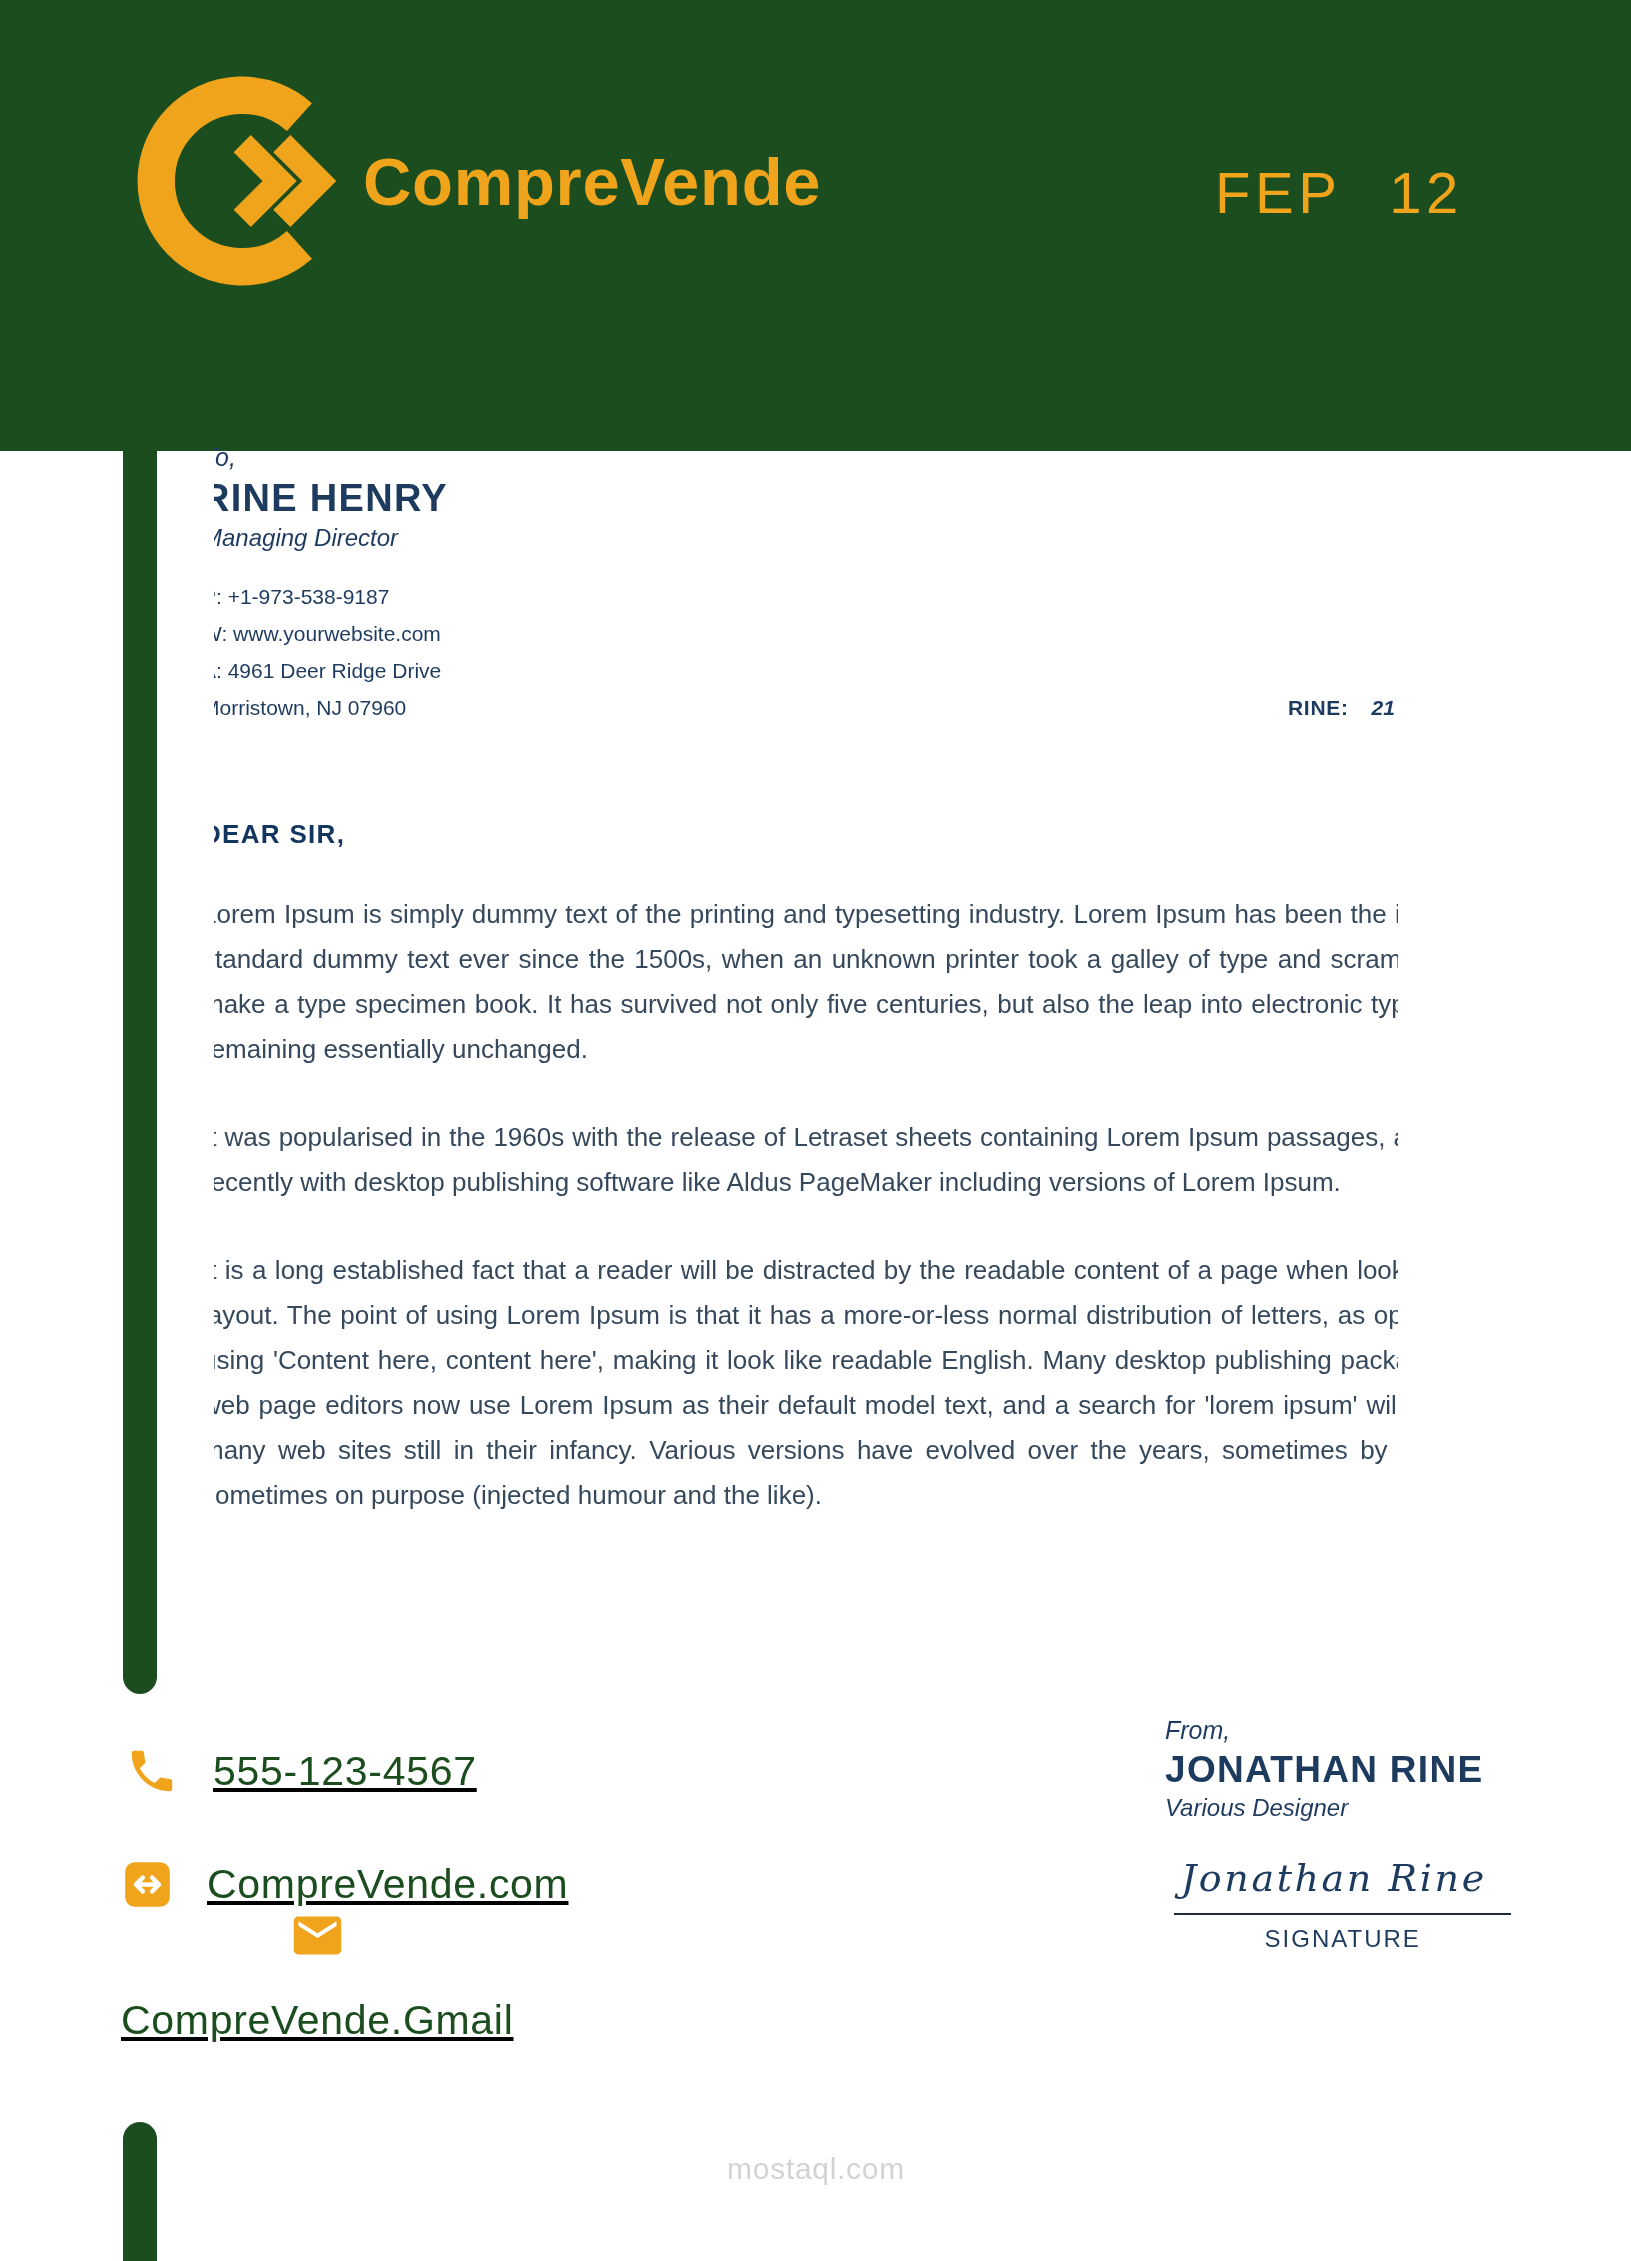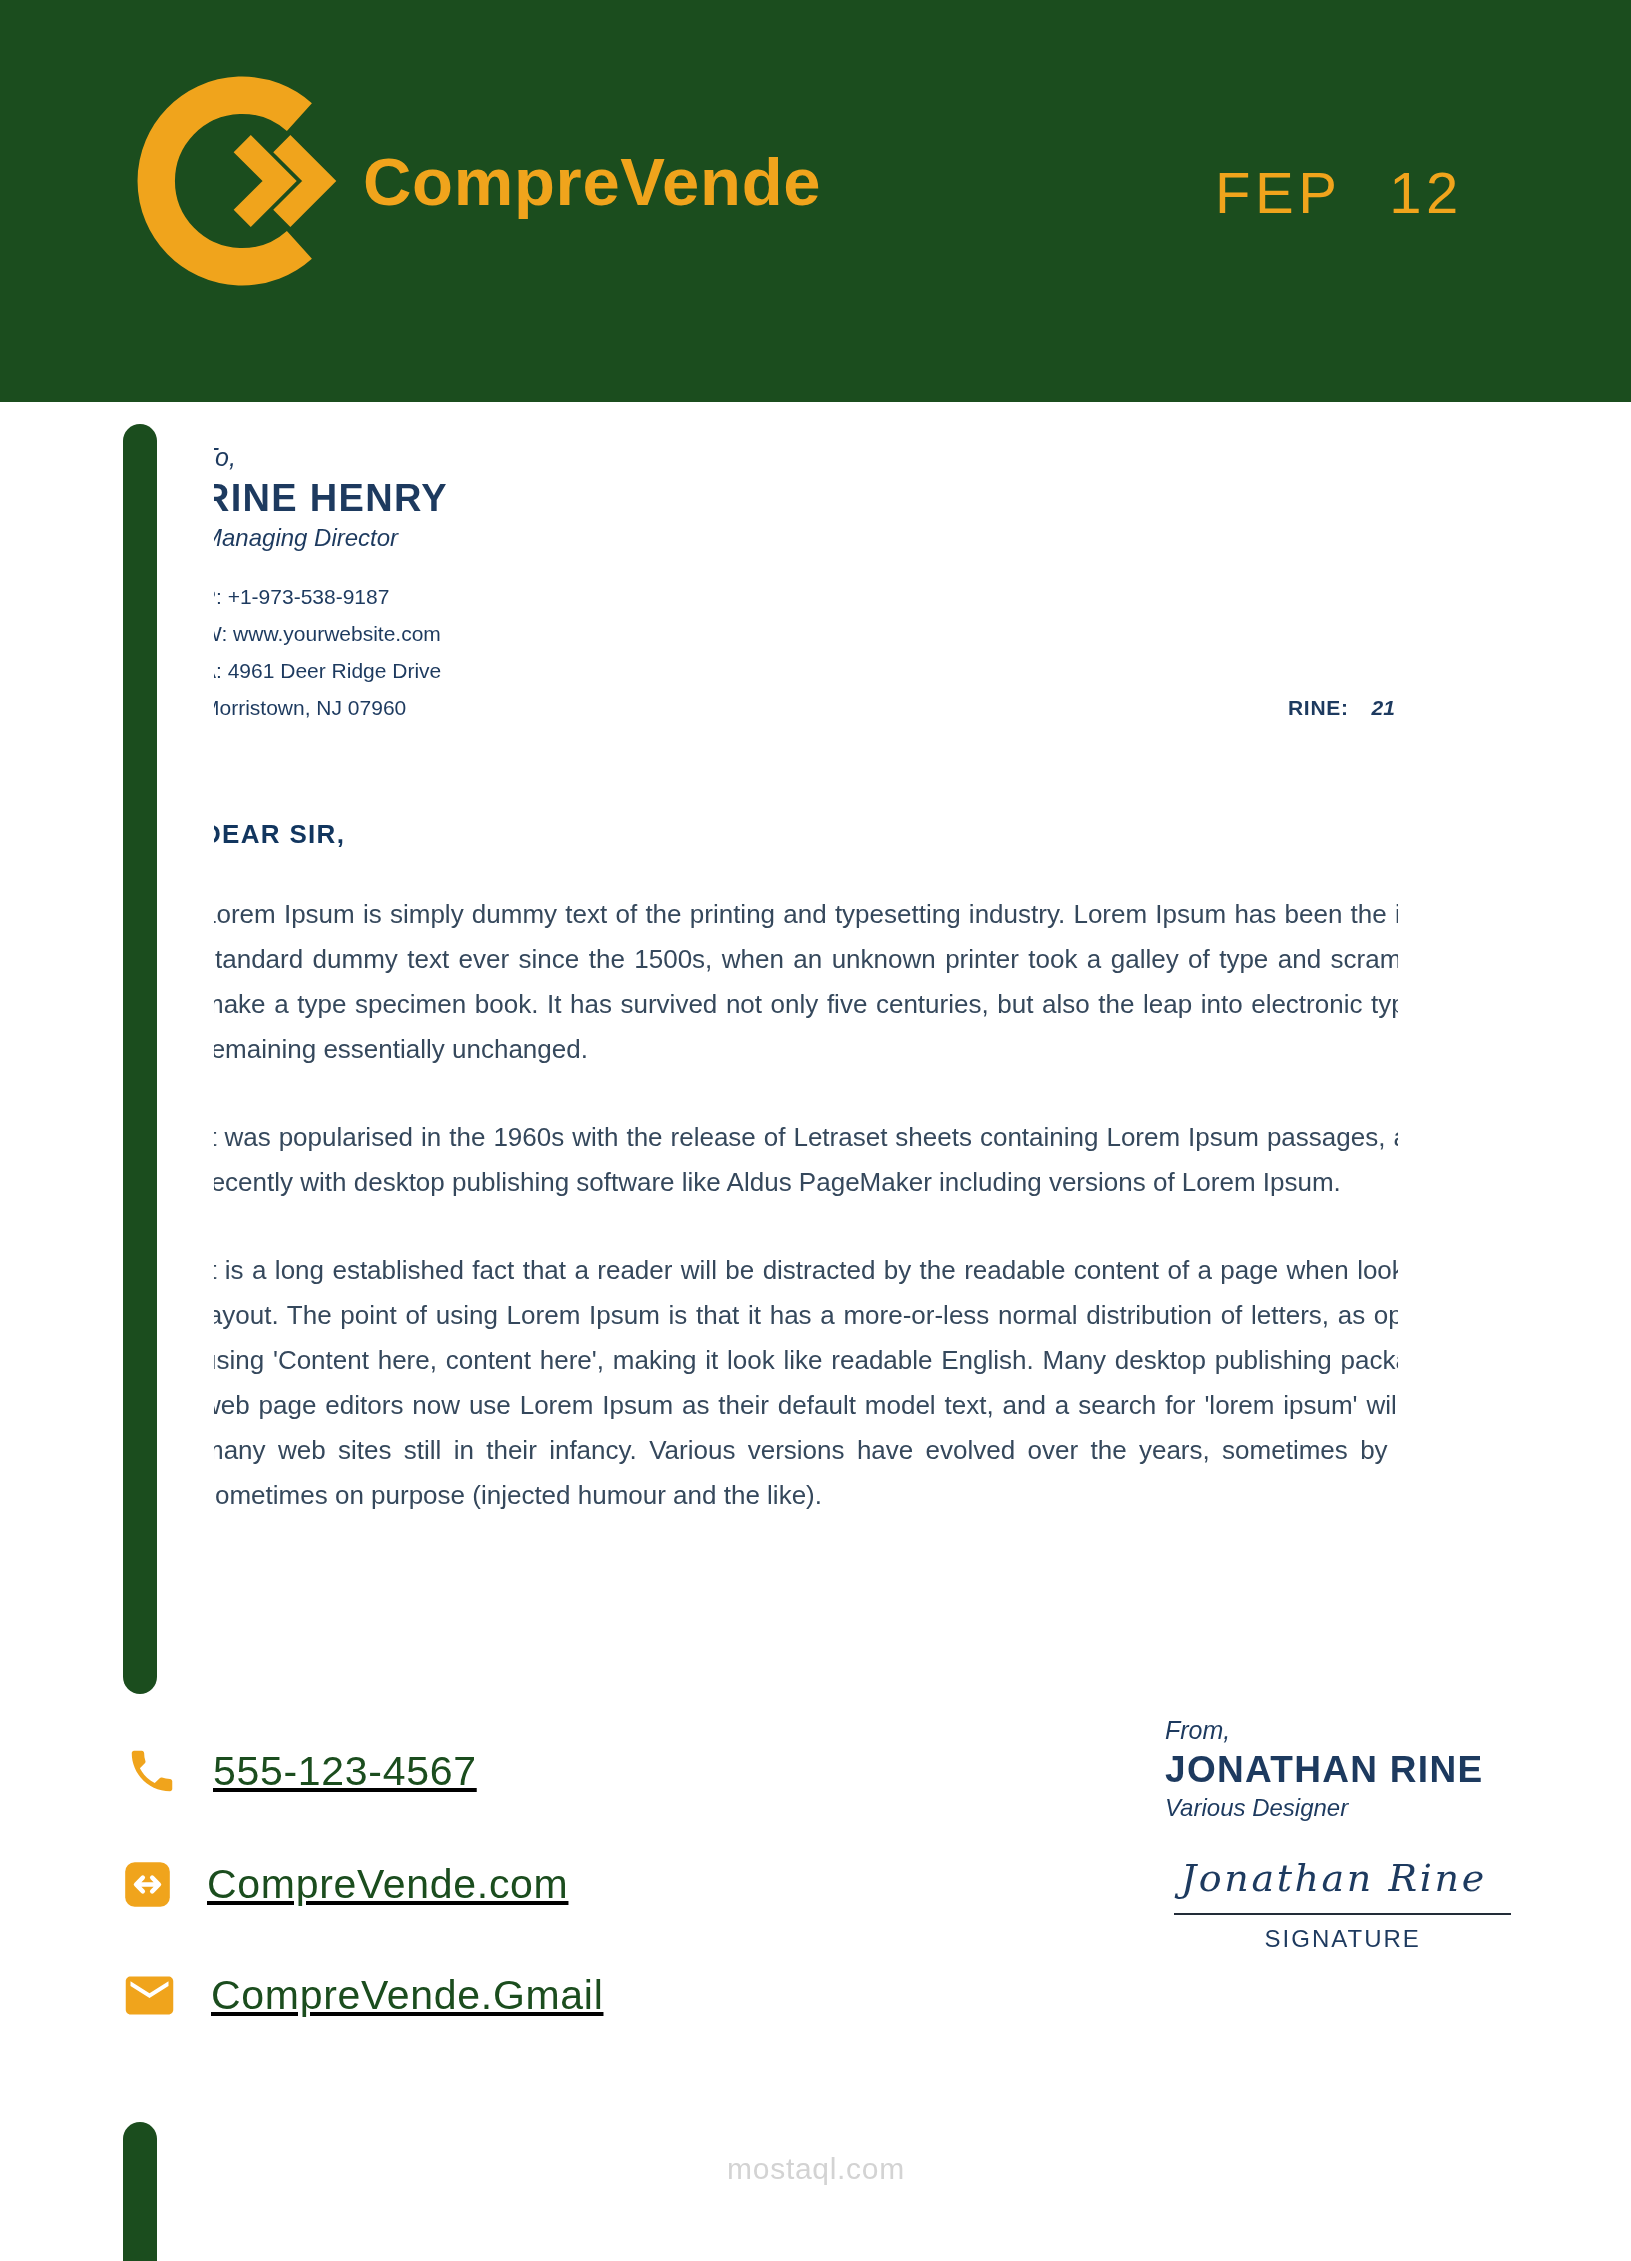--- a/index.html
+++ b/index.html
@@ -10,21 +10,21 @@
     --muted:#c9c9c9;
   }
   *{box-sizing:border-box;}
   html,body{margin:0;padding:0;}
   body{
     width:1632px;height:2261px;position:relative;overflow:hidden;
     background:#ffffff;font-family:"Liberation Sans", sans-serif;
   }
 
   
-  .header{position:absolute;left:0;top:0;width:1632px;height:402px;background:var(--green);}
+  .header{position:absolute;left:0;top:0;width:1632px;height:451px;background:var(--green);}
   .logo{position:absolute;left:130px;top:71px;width:220px;height:220px;}
   .brand{position:absolute;left:363px;top:143px;font-size:67px;font-weight:700;color:var(--orange);letter-spacing:0.7px;}
   .ref{position:absolute;left:1215px;top:159px;font-size:58px;font-weight:400;color:var(--orange);letter-spacing:4.6px;word-spacing:28px;}
 
   
   .sidebar-top{position:absolute;left:123px;top:424px;width:34px;height:1270px;background:var(--green);border-radius:17px;}
   .sidebar-bottom{position:absolute;left:123px;top:2122px;width:34px;height:197px;background:var(--green);border-radius:17px;}
 
   
   .letter-clip{position:absolute;left:214px;top:431px;width:1184px;height:1264px;overflow:hidden;}
@@ -39,21 +39,21 @@
   .date-label{font-weight:700;letter-spacing:0.7px;}
   .date-value{font-weight:700;font-style:italic;margin-left:17px;}
   .greeting{margin-top:92px;font-size:26px;line-height:32px;font-weight:800;letter-spacing:1.3px;color:#12365f;}
   .para{margin:0;margin-top:42px;font-size:26px;line-height:45px;color:var(--body);text-align:justify;}
   .para + .para{margin-top:43px;}
 
   
   .contact-row{position:absolute;display:flex;align-items:center;text-decoration:underline;}
   .row-phone{left:125px;top:1744px;gap:34px;}
   .row-web{left:122px;top:1859px;gap:34px;}
-  .row-mail{left:121px;top:1967px;gap:33px;}
+  .row-mail{left:121px;top:1907px;gap:33px;flex-direction:column;}
   .contact-row .icon{flex:0 0 auto;display:block;}
   .contact-text{font-size:41px;color:var(--green);letter-spacing:0.7px;}
 
   
   .sender{position:absolute;left:1165px;top:1715px;color:var(--navy);}
   .from{font-size:25px;line-height:30px;font-style:italic;}
   .s-name{font-size:37px;line-height:41px;font-weight:600;letter-spacing:1.3px;margin-top:4px;}
   .s-title{font-size:24px;line-height:29px;font-style:italic;margin-top:2.6px;}
   .sig-script{margin-top:34px;font-family:"DejaVu Serif", serif;font-style:italic;font-size:38px;letter-spacing:2.6px;color:var(--navy);padding-left:16px;}
   .sig-line{width:337px;border-top:2px solid #222c38;margin-top:13px;margin-left:9.2px;}

